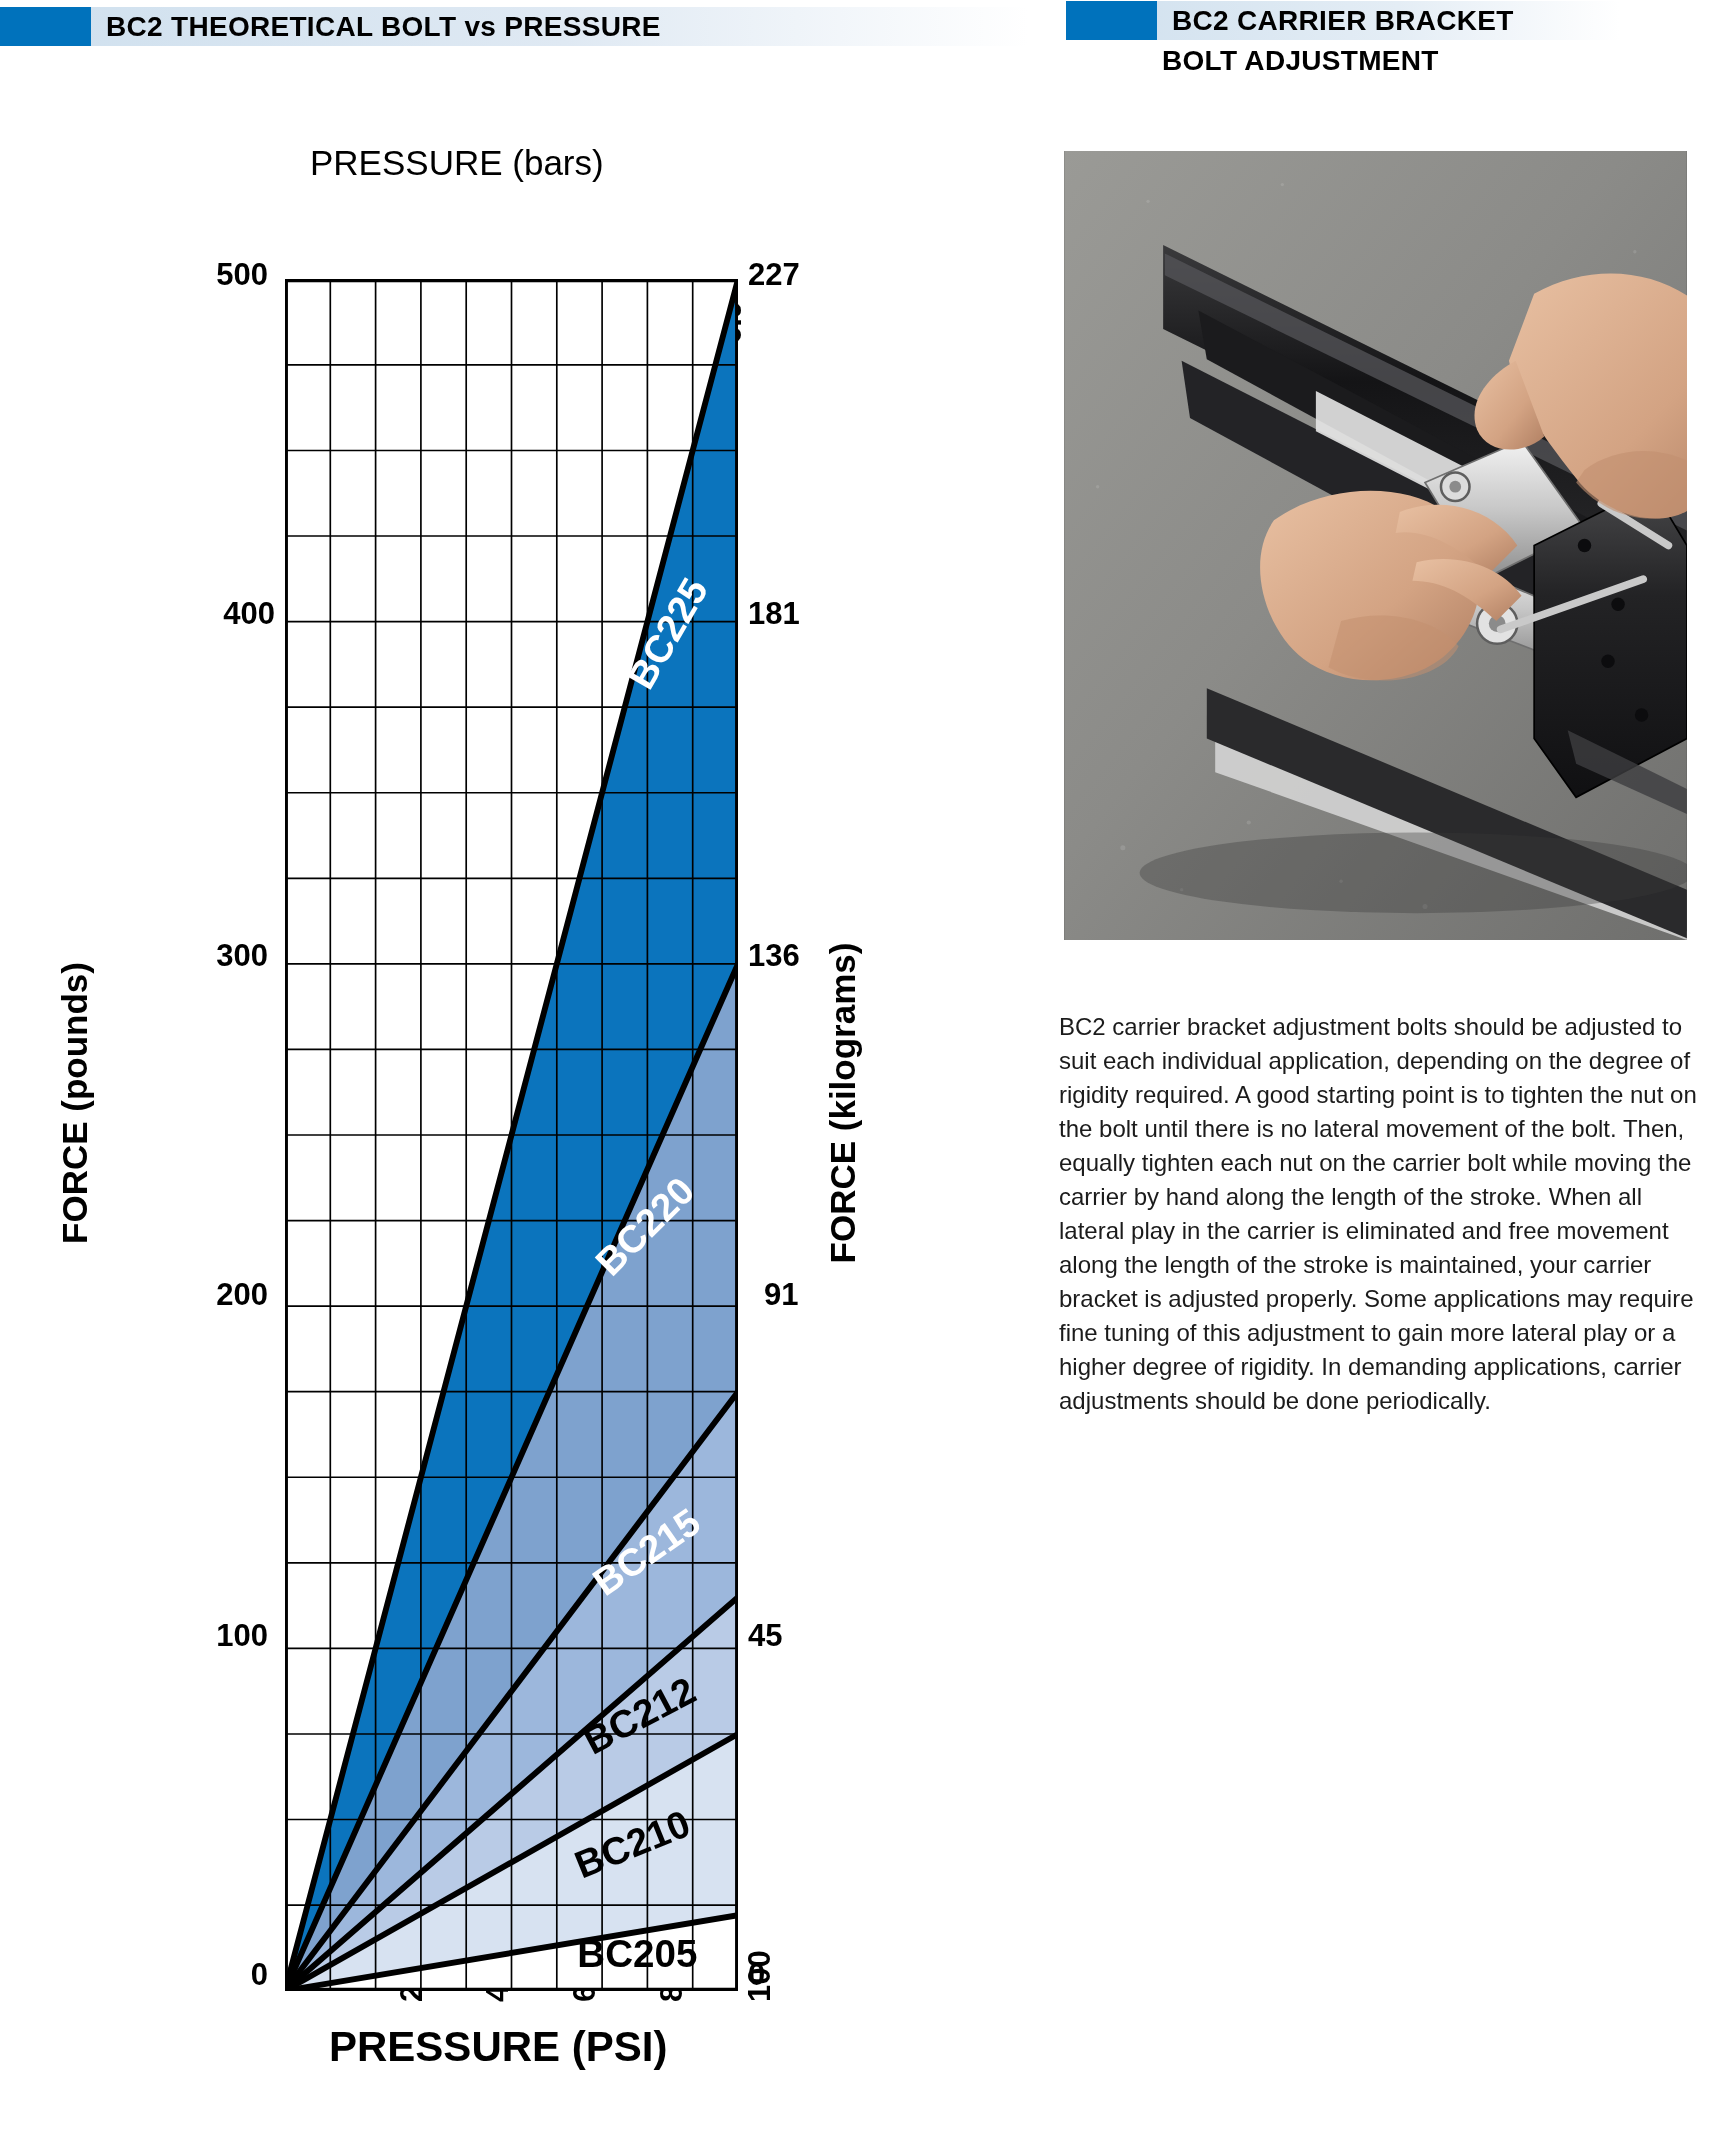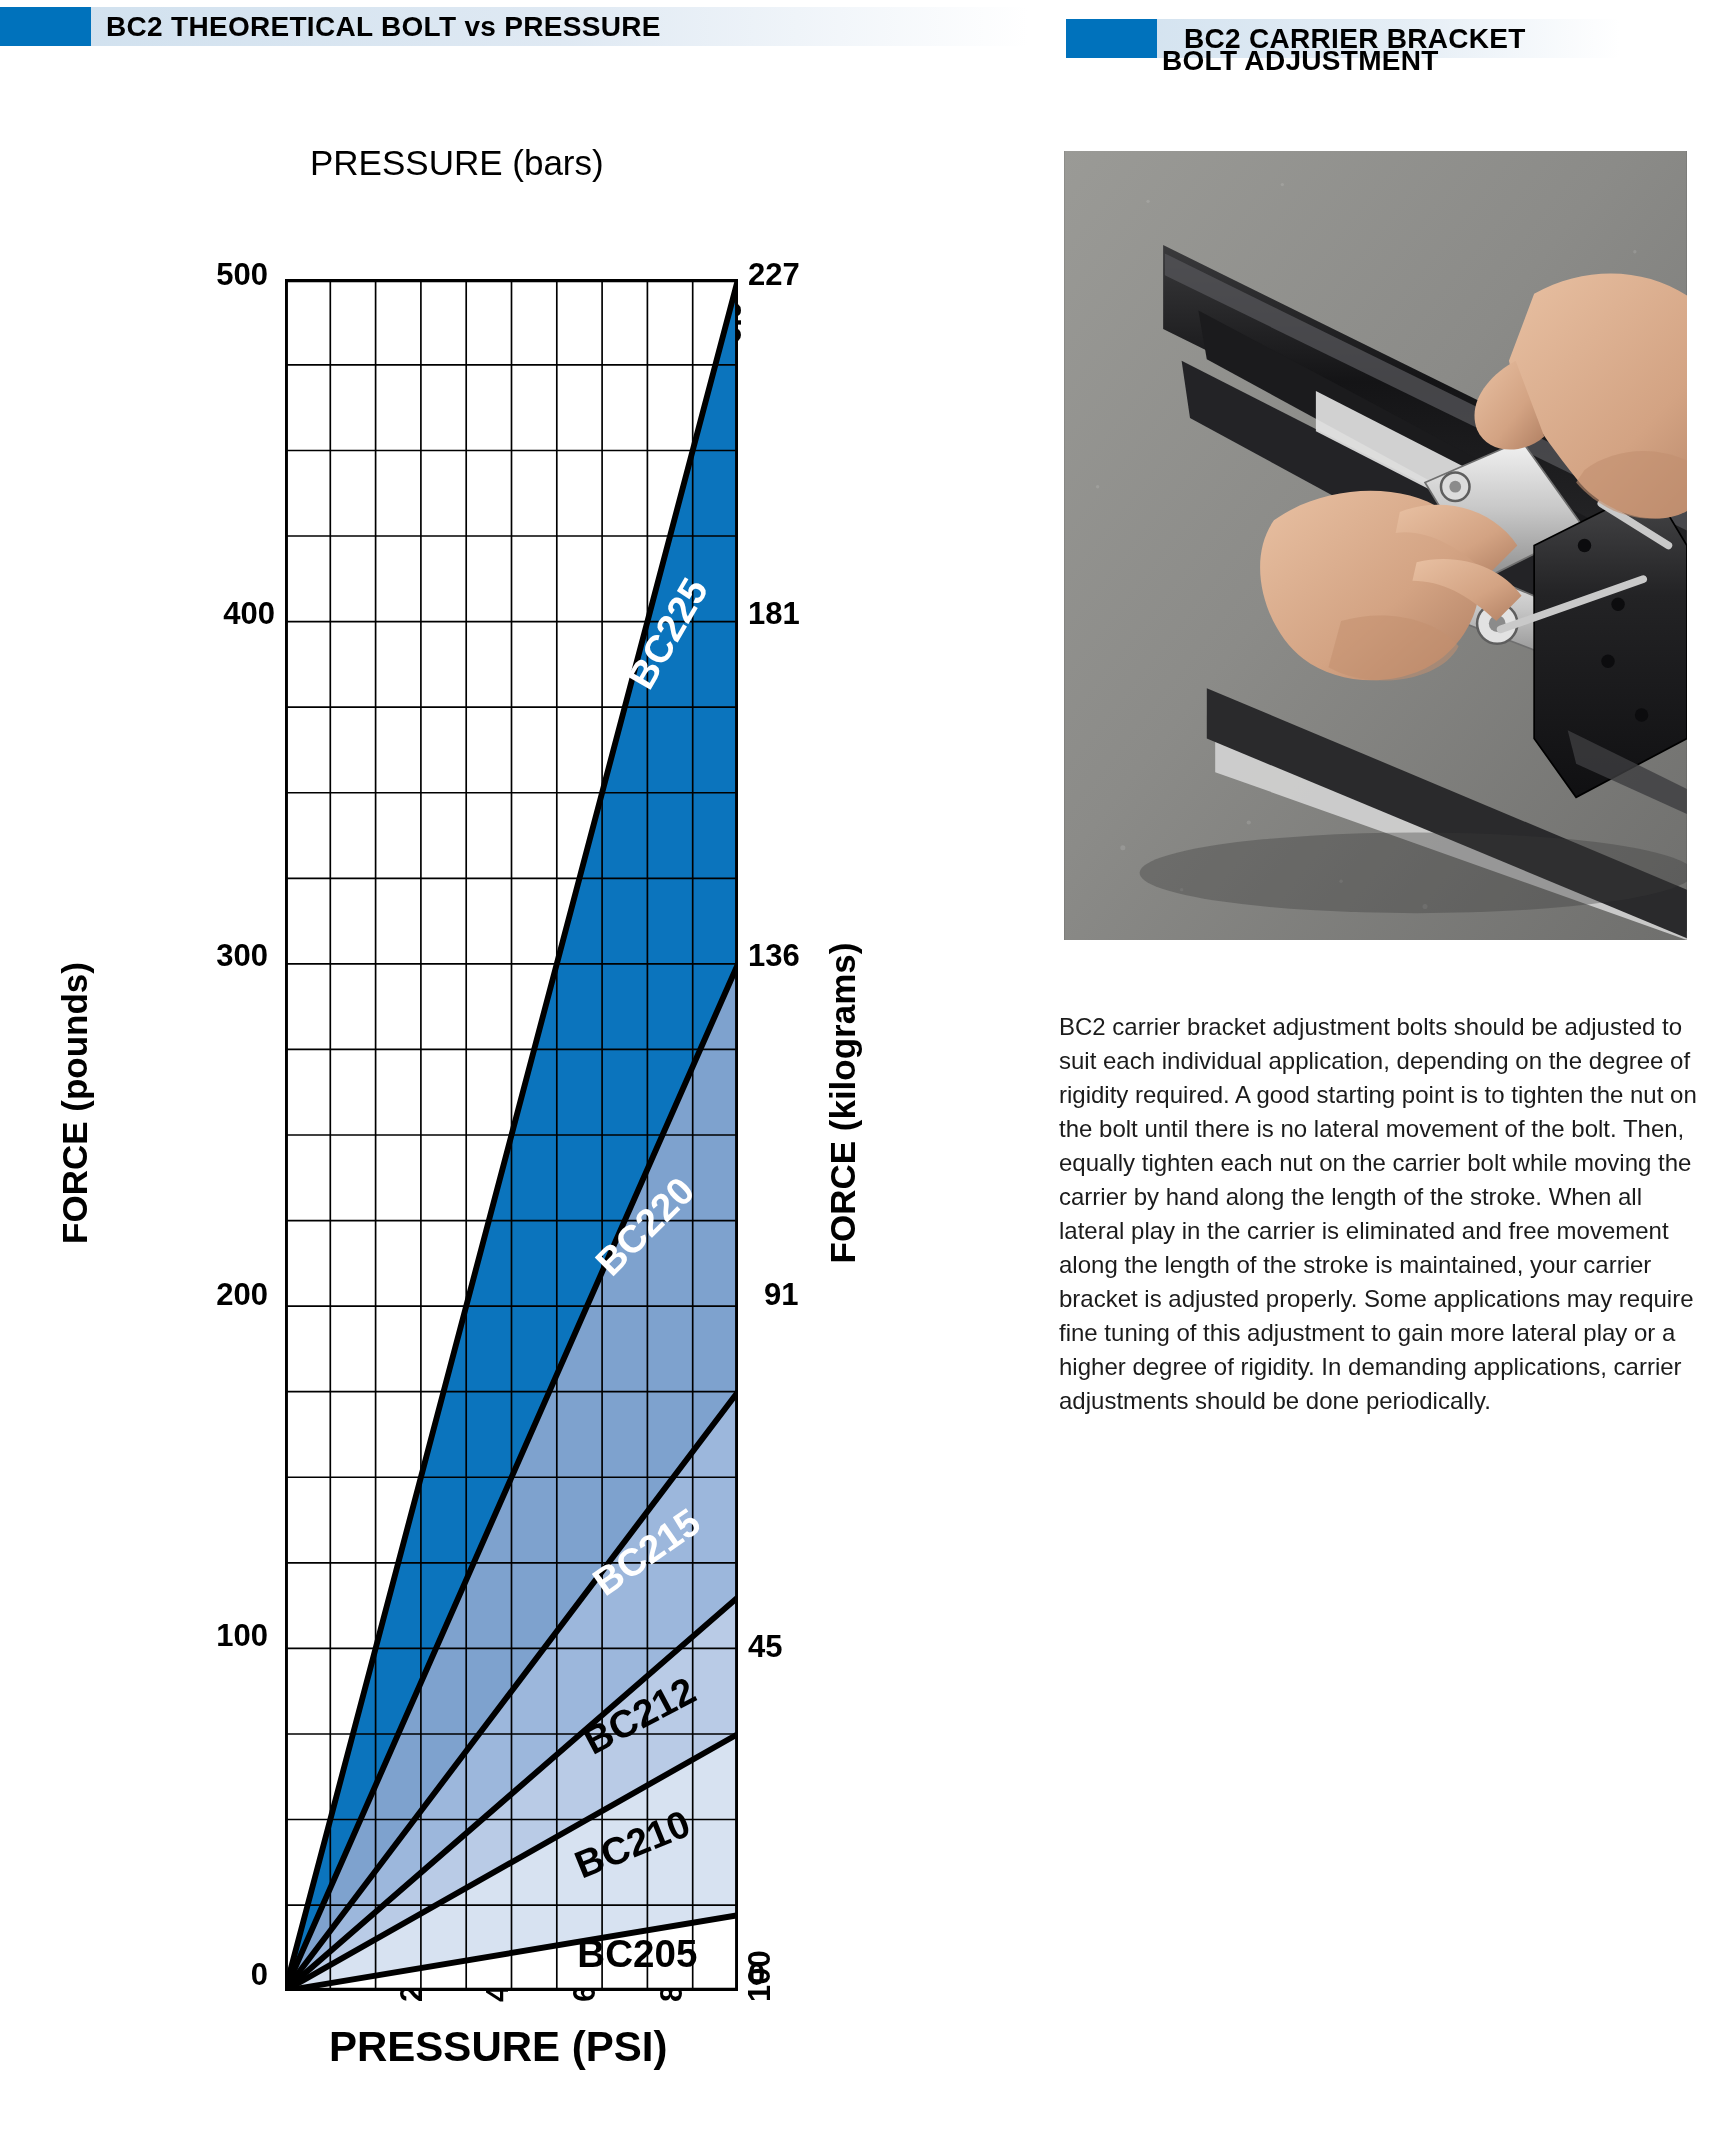--- a/index.html
+++ b/index.html
@@ -23,24 +23,23 @@
     align-items: stretch;
   }
   .banner-left {
     left: 0;
     top: 6.7px;
     width: 1028px;
     background: linear-gradient(to right, #cfe0ee 0%, #dfe9f3 55%, #ffffff 100%);
   }
   .banner-right {
     left: 1066px;
-    top: 19px;
+    top: 1px;
     width: 554px;
     background: linear-gradient(to right, #cfe0ee 0%, #e4edf5 60%, #ffffff 100%);
-    gap: 12px;
   }
   .banner-swatch {
     width: 91px;
     background: #0072bc;
     flex: 0 0 auto;
   }
   .banner-title {
     font-size: 28px;
     font-weight: bold;
     color: #000;
@@ -191,21 +190,21 @@
   <div class="tick tick-left" style="left:166px; top:495px;">400</div>
   <div class="tick tick-left" style="left:159px; top:837px;">300</div>
   <div class="tick tick-left" style="left:159px; top:1176px;">200</div>
   <div class="tick tick-left" style="left:159px; top:1517px;">100</div>
   <div class="tick tick-left" style="left:159px; top:1856px;">0</div>
 
   <div class="tick tick-right" style="left:748px; top:156px;">227</div>
   <div class="tick tick-right" style="left:748px; top:495px;">181</div>
   <div class="tick tick-right" style="left:748px; top:837px;">136</div>
   <div class="tick tick-right" style="left:764px; top:1176px;">91</div>
-  <div class="tick tick-right" style="left:748px; top:1517px;margin-top:11px;">45</div>
+  <div class="tick tick-right" style="left:748px; top:1517px;">45</div>
   <div class="tick tick-right" style="left:748px; top:1856px;">0</div>
 
   <div id="plot">
     <svg width="453" height="1712" viewBox="0 0 540 2040" xmlns="http://www.w3.org/2000/svg">
 
       <rect x="0" y="0" width="540" height="2040" fill="#ffffff"></rect>
 
       <polygon points="0,2040 540,0 540,816" fill="#0b74bd"></polygon>
 
       <polygon points="0,2040 540,816 540,1326" fill="#7ea2ce"></polygon>

